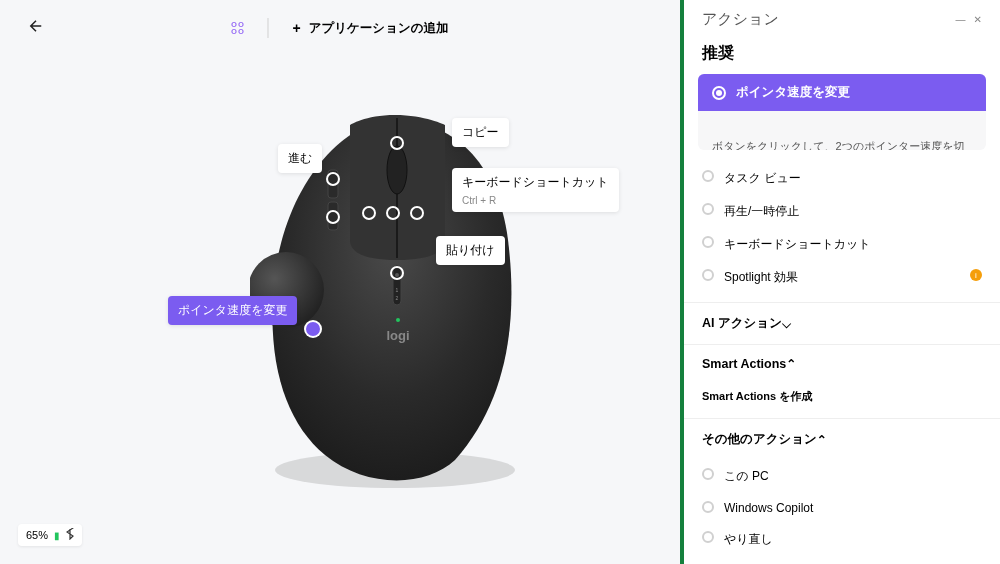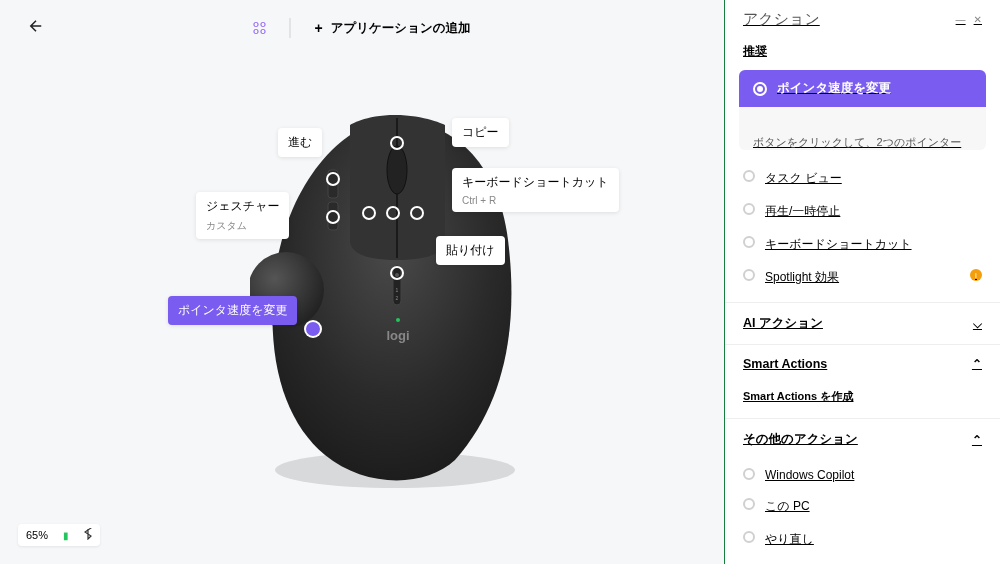--- a/index.html
+++ b/index.html
@@ -14,40 +14,40 @@
   .vdiv { width: 1px; height: 20px; background: #d0d0d0; }
   .add-app { display: flex; align-items: center; gap: 8px; cursor: pointer; font-weight: 600; }
   .mouse-area { position: absolute; top: 80px; left: 0; right: 0; bottom: 0; }
   .mouse-body { position: absolute; left: 250px; top: 30px; width: 280px; height: 380px; text-align: right; }
   .mouse-svg { position: absolute; inset: 0; }
   .btn-label { position: absolute; background: #fff; border-radius: 4px; padding: 6px 10px; font-size: 12px; box-shadow: 0 1px 4px rgba(0,0,0,0.1); white-space: nowrap; cursor: pointer; }
   .btn-label.sel { background: #7b5cf0; color: #fff; }
   .btn-label .sub { display: block; font-size: 10px; color: #888; margin-top: 4px; }
   .hotspot { position: absolute; width: 14px; height: 14px; border: 2px solid #fff; border-radius: 50%; background: transparent; }
   .hotspot.sel { background: #7b5cf0; border-color: #7b5cf0; box-shadow: 0 0 0 2px #fff; }
-  .status { position: absolute; left: 18px; bottom: 18px; background: #fff; border-radius: 4px; padding: 4px 8px; font-size: 11px; display: flex; align-items: center; gap: 15px; box-shadow: 0 1px 3px rgba(0,0,0,0.08); }
+  .status { position: absolute; left: 18px; bottom: 18px; background: #fff; border-radius: 4px; padding: 4px 8px; font-size: 11px; display: flex; align-items: center; gap: 6px; box-shadow: 0 1px 3px rgba(0,0,0,0.08); }
   .batt { color: #22c55e; font-size: 10px; }
   .bt { color: #000; font-size: 10px; }
 
-  .panel { width: 276px; background: #fff; border-left: 1px solid #15803d; display: flex; flex-direction: column; overflow-y: auto; text-decoration: underline; }
+  .panel { width: 320px; background: #fff; border-left: 4px solid #15803d; display: flex; flex-direction: column; overflow-y: auto; }
   .panel-header { display: flex; align-items: center; justify-content: space-between; padding: 10px 18px 4px; }
   .panel-title { font-size: 15px; color: #555; }
   .win-ctrl { display: flex; gap: 8px; font-size: 10px; color: #888; }
   .win-ctrl span { cursor: pointer; }
-  .section-label { padding: 10px 18px; font-size: 12px; font-weight: 700; }
+  .section-label { padding: 10px 18px; font-size: 16px; font-weight: 700; }
   .action-card { margin: 0 14px 12px; background: #f7f7f8; border-radius: 6px; overflow: hidden; }
   .action-head { background: #7b5cf0; color: #fff; padding: 10px 14px; font-size: 12.5px; font-weight: 700; display: flex; align-items: center; gap: 10px; }
   .radio-sel { width: 14px; height: 14px; border-radius: 50%; border: 2px solid #fff; display: flex; align-items: center; justify-content: center; }
   .radio-sel::after { content: ''; width: 6px; height: 6px; background: #fff; border-radius: 50%; }
   .action-body { padding: 28px 14px; font-size: 11px; color: #555; }
   .opt-list { padding: 0 18px 8px; }
   .opt { display: flex; gap: 10px; padding: 8px 0; font-size: 12px; cursor: pointer; }
   .opt-radio { width: 12px; height: 12px; border: 2px solid #d0d0d0; border-radius: 50%; }
   .opt-badge { margin-left: auto; width: 12px; height: 12px; background: #f59e0b; border-radius: 50%; font-size: 8px; color: #fff; display: flex; align-items: center; justify-content: center; }
-  .sect-row { display: flex; align-items: center; justify-content: space-between; padding: 12px 18px; font-size: 12.5px; font-weight: 700; border-top: 1px solid #eee; cursor: pointer; }
+  .sect-row { display: flex; align-items: center; padding: 12px 18px; font-size: 12.5px; font-weight: 700; border-top: 1px solid #eee; cursor: pointer; }
   .chev { font-size: 12px; }
   .sub-link { padding: 6px 18px 14px; font-size: 11px; font-weight: 600; }
 </style>
 </head>
 <body>
 
 <div class="main">
   <div class="topbar">
     <div class="back">
       <svg width="18" height="18" viewBox="0 0 24 24" fill="none" stroke="#222" stroke-width="2">
@@ -105,22 +105,21 @@
       <div class="hotspot" style="left:76px;top:62px"></div>
       <div class="hotspot" style="left:76px;top:100px"></div>
       <div class="hotspot sel" style="left:56px;top:212px"></div>
       <div class="hotspot" style="left:112px;top:96px"></div>
       <div class="hotspot" style="left:136px;top:96px"></div>
       <div class="hotspot" style="left:160px;top:96px"></div>
       <div class="hotspot" style="left:140px;top:26px"></div>
       <div class="hotspot" style="left:140px;top:156px"></div>
     </div>
 
-    <div class="btn-label" style="left:278px;top:48px"><span>進む</span></div>
-    <div class="btn-label" style="left:196px;top:112px"><span>ジェスチャー</span><span class="sub">カスタム</span></div>
+    <div class="btn-label" style="left:278px;top:64px"><span>進む</span></div>
     <div class="btn-label sel" style="left:168px;top:216px"><span>ポインタ速度を変更</span></div>
     <div class="btn-label" style="left:452px;top:38px"><span>コピー</span></div>
     <div class="btn-label" style="left:452px;top:88px"><span>キーボードショートカット</span><span class="sub">Ctrl + R</span></div>
     <div class="btn-label" style="left:436px;top:156px"><span>貼り付け</span></div>
   </div>
 
   <div class="status">
     <span>65%</span>
     <span class="batt">▮</span>
     <span class="bt">
@@ -180,24 +179,24 @@
       <span class="chev">⌃</span>
   </div>
   <div class="sub-link">Smart Actions を作成</div>
   <div class="sect-row">
     <span>その他のアクション</span>
       <span class="chev">⌃</span>
   </div>
   <div class="opt-list">
     <div class="opt">
         <div class="opt-radio"></div>
+        <span>この PC</span>
+      </div>
+    <div class="opt">
+        <div class="opt-radio"></div>
         <span>Windows Copilot</span>
       </div>
     <div class="opt">
         <div class="opt-radio"></div>
-        <span>この PC</span>
-      </div>
-    <div class="opt">
-        <div class="opt-radio"></div>
         <span>やり直し</span>
       </div>
   </div>
 </div>
 
 </body></html>

